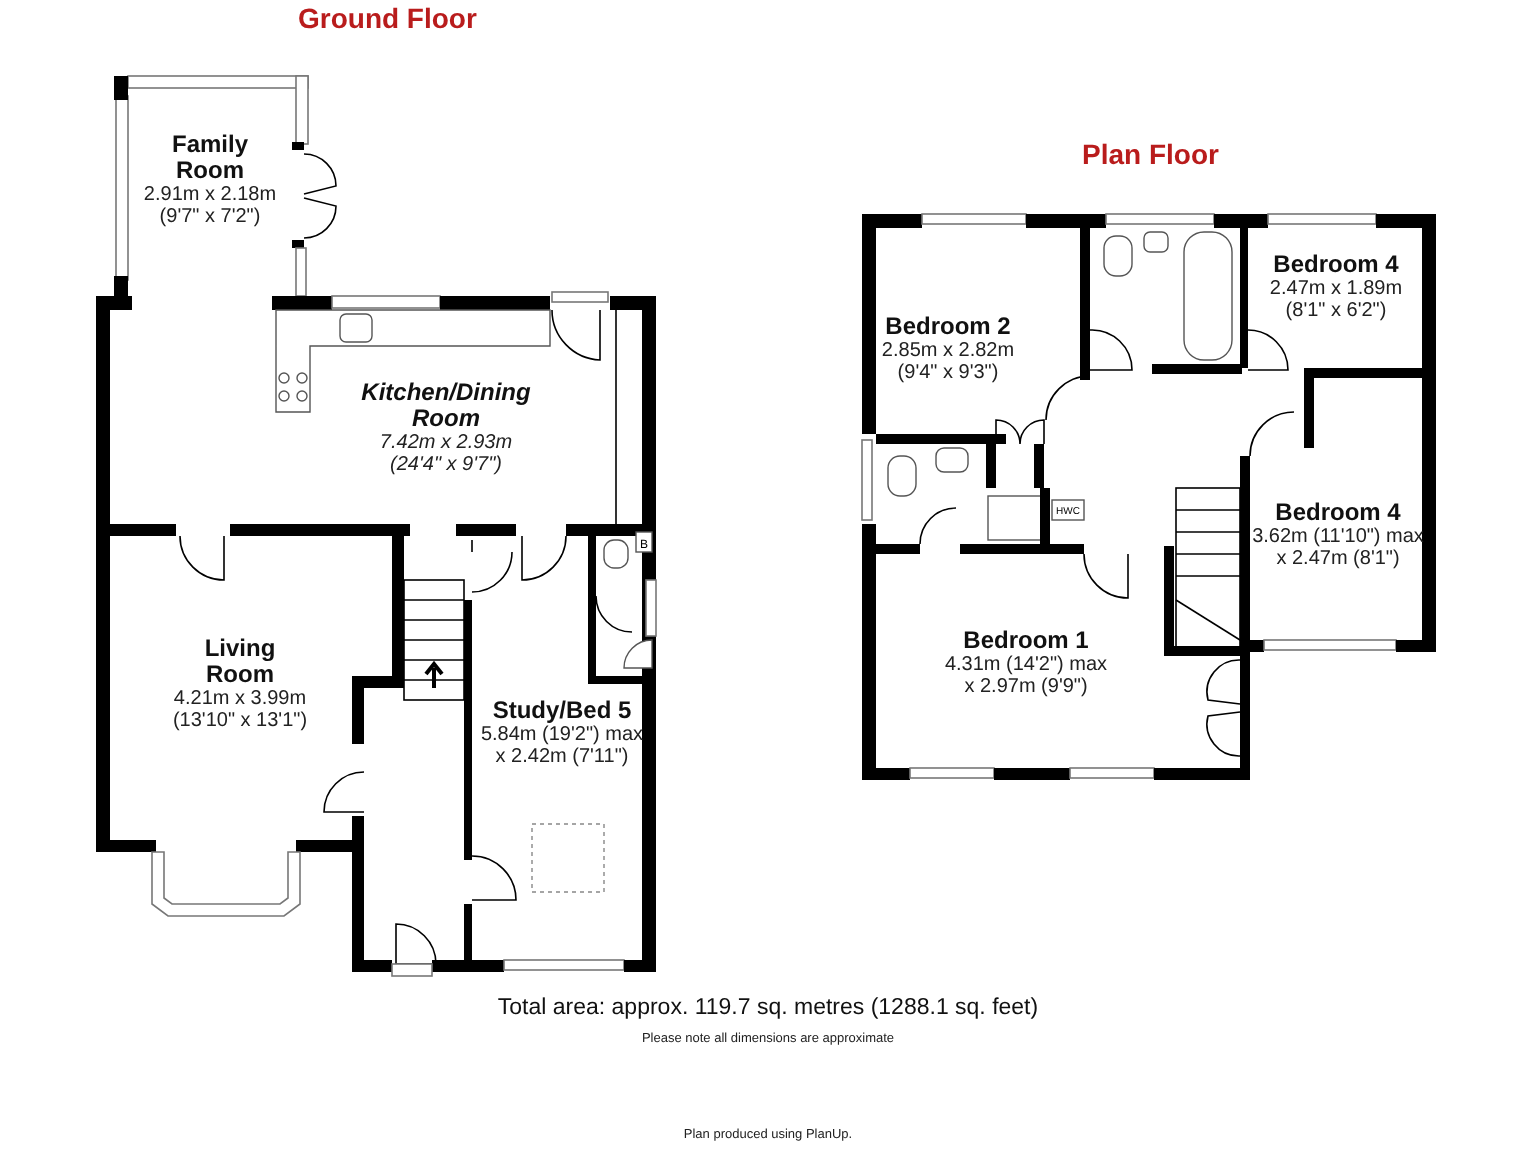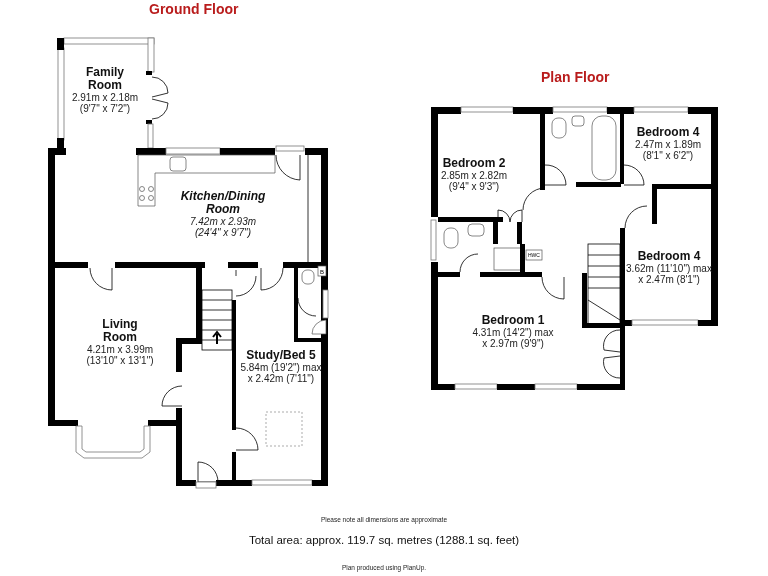--- a/index.html
+++ b/index.html
@@ -6,21 +6,21 @@
   body { width:768px; height:576px; position:relative; overflow:hidden; font-family:"Liberation Sans", sans-serif; }
   svg { position:absolute; left:0; top:0; }
   .wall { fill:#000; }
   .thin { fill:none; stroke:#000; stroke-width:0.8; }
   .win { fill:#fff; stroke:#777; stroke-width:0.8; }
   .fix { fill:#fff; stroke:#555; stroke-width:0.7; }
   .lbl { position:absolute; text-align:center; color:#111; line-height:1.1; }
   .lbl .n { font-weight:bold; font-size:12px; display:block; }
   .lbl .d { font-size:10px; display:block; color:#222; }
   .floor-title { position:absolute; font-weight:bold; font-size:14px; color:#b91c1c; }
-  .total { position:absolute; font-size:11.5px; color:#111; left:0; width:768px; text-align:center;margin-top:36px; }
+  .total { position:absolute; font-size:11.5px; color:#111; left:0; width:768px; text-align:center; }
   .note { position:absolute; font-size:6.5px; color:#222; left:0; width:768px; text-align:center; }
 </style>
 </head>
 <body>
 
 <div class="floor-title" style="left:149px;top:1px;">Ground Floor</div>
 <div class="floor-title" style="left:541px;top:69px;">Plan Floor</div>
 
 <svg width="768" height="576" viewBox="0 0 768 576">
 

